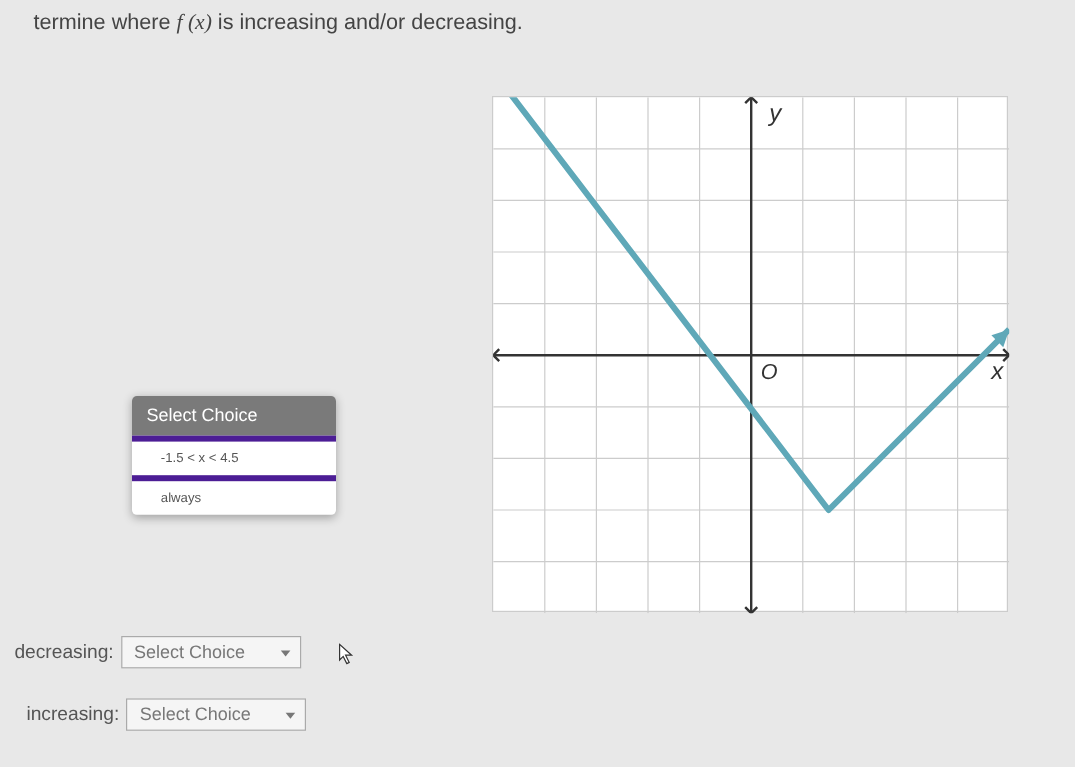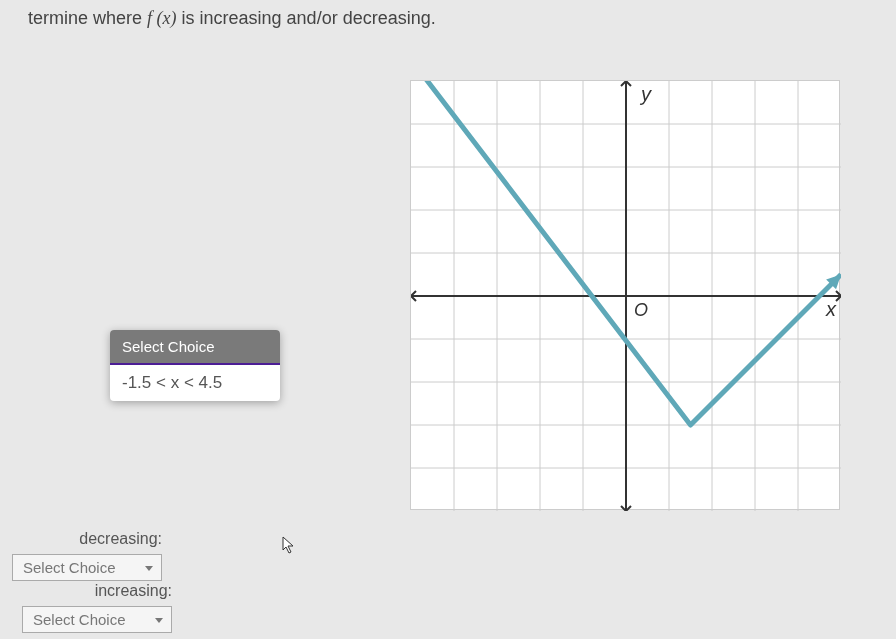--- a/index.html
+++ b/index.html
@@ -34,32 +34,31 @@
       box-shadow: 0 2px 8px rgba(0,0,0,0.3);
       overflow: hidden;
     }
     .dropdown-header {
       background: #7a7a7a;
       color: #fff;
       padding: 8px 12px;
       font-size: 15px;
     }
     .dropdown-item {
-      padding: 8px 12px;
-      font-size: 17px;
+      padding: 8px 24px;
+      font-size: 11px;
       color: #555;
-      border-top: 2px solid #4c1d95;
+      border-top: 5px solid #4c1d95;
       cursor: pointer;
     }
     .field-row {
       position: absolute;
       display: flex;
-      align-items: flex-end;
+      align-items: center;
       gap: 6px;
-      flex-direction: column;
     }
     .field-row.decreasing { left: 12px; top: 530px; }
     .field-row.increasing { left: 22px; top: 582px; }
     .field-label { font-size: 16px; color: #555; }
     .select-box {
       border: 1px solid #aaa;
       background: #f5f5f5;
       padding: 4px 24px 4px 10px;
       font-size: 15px;
       color: #777;
@@ -98,20 +97,21 @@
 </head>
 <body>
 
 <div class="question-text">
   <span>termine where </span><span class="fx">f (x)</span><span> is increasing and/or decreasing.</span>
 </div>
 
 <div class="dropdown-popup">
   <div class="dropdown-header">Select Choice</div>
   <div class="dropdown-item">-1.5 &lt; x &lt; 4.5</div>
+  <div class="dropdown-item">always</div>
 </div>
 
 <div class="field-row decreasing">
   <span class="field-label">decreasing:</span>
   <div class="select-box">
     <span>Select Choice</span>
   </div>
 </div>
 
 <svg class="cursor-arrow" viewBox="0 0 14 18">

